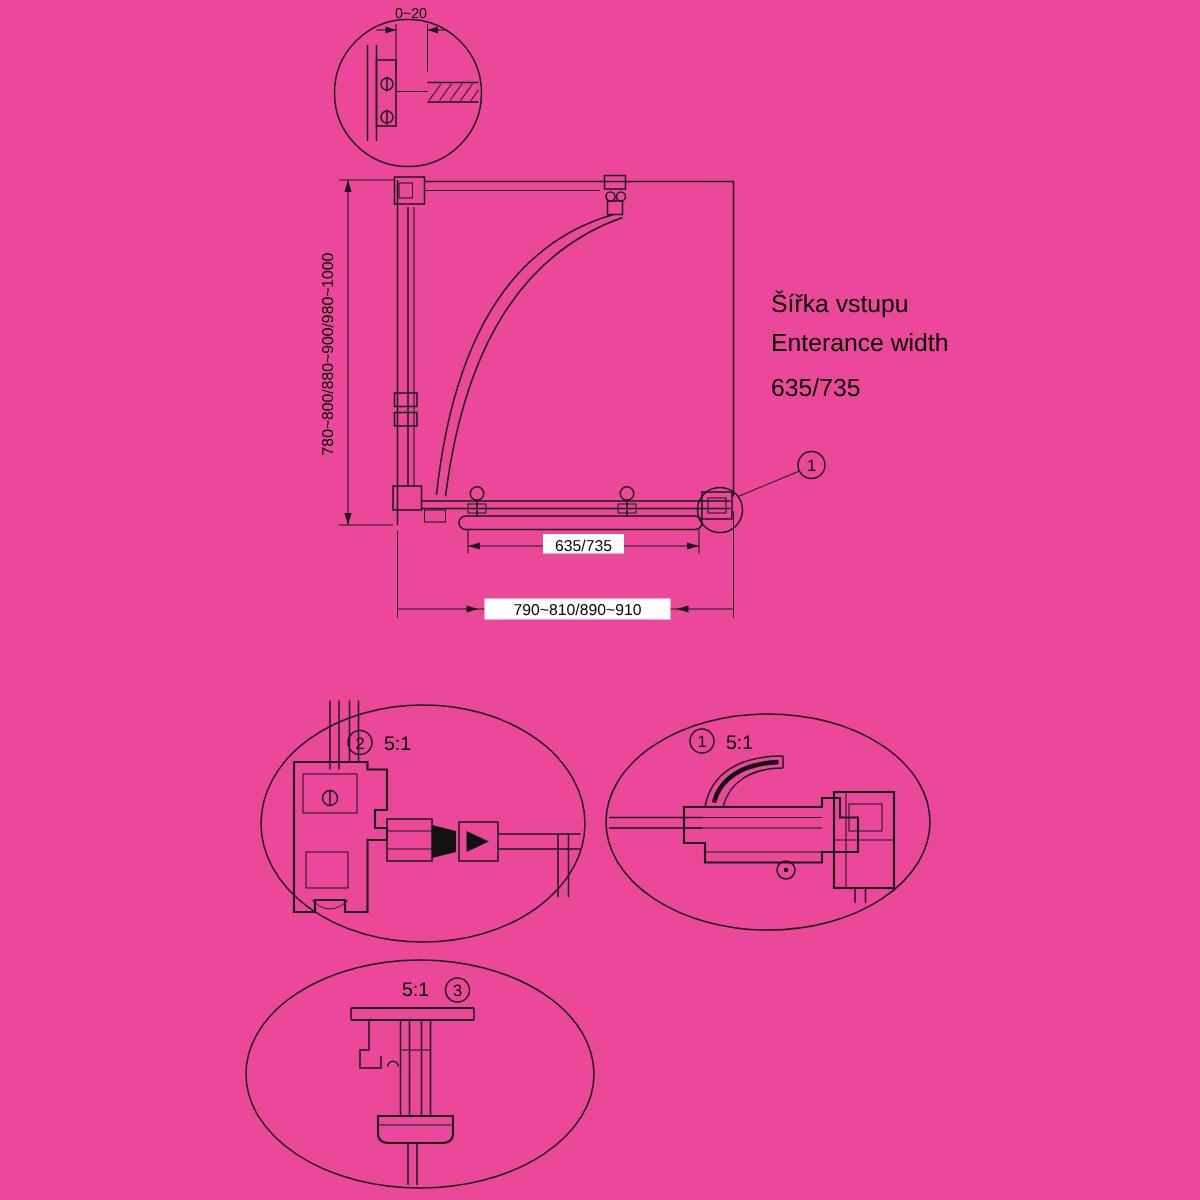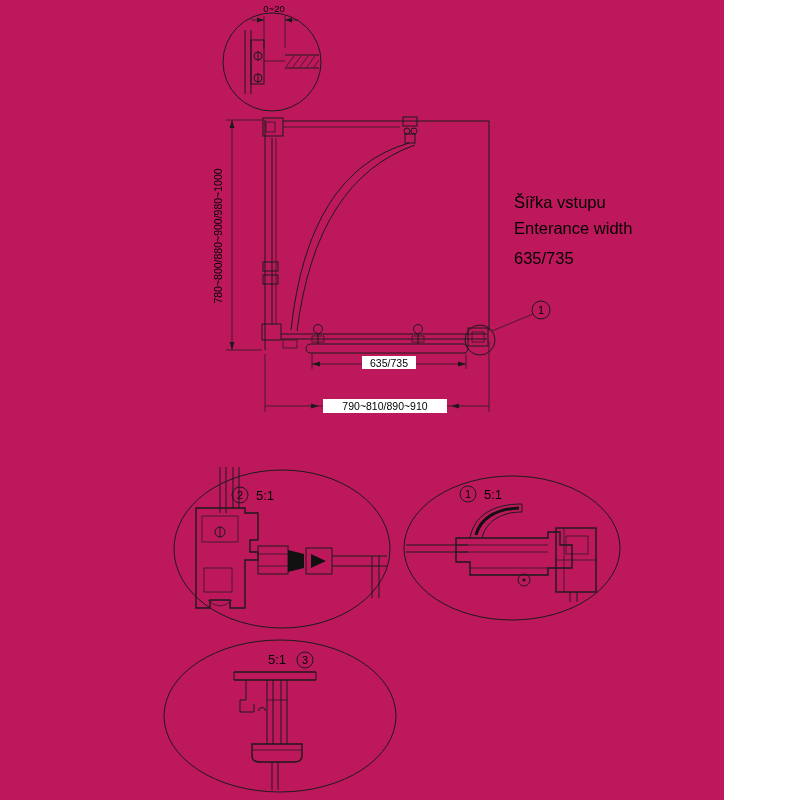--- a/index.html
+++ b/index.html
@@ -1,17 +1,17 @@
 <!DOCTYPE html>
 <html><head>
 <meta charset="utf-8">
 <style>
   html,body{margin:0;padding:0;background:#fff;}
   .stage{
-    position:relative;width:724px;height:800px;background:#be185d;
+    position:relative;width:800px;height:800px;background:#ec4899;
     font-family:"Liberation Sans",sans-serif;overflow:hidden;
   }
   svg{display:block;}
   .ln{stroke:#1a1a1a;stroke-width:1;fill:none;}
   .ln2{stroke:#1a1a1a;stroke-width:1.4;fill:none;}
   .thin{stroke:#1a1a1a;stroke-width:0.7;fill:none;}
   .arrow{fill:#1a1a1a;stroke:none;}
   .blk{fill:#111;stroke:none;}
   .wbg{fill:#ffffff;stroke:none;}
   text{fill:#000;stroke:none;font-family:"Liberation Sans",sans-serif;}

